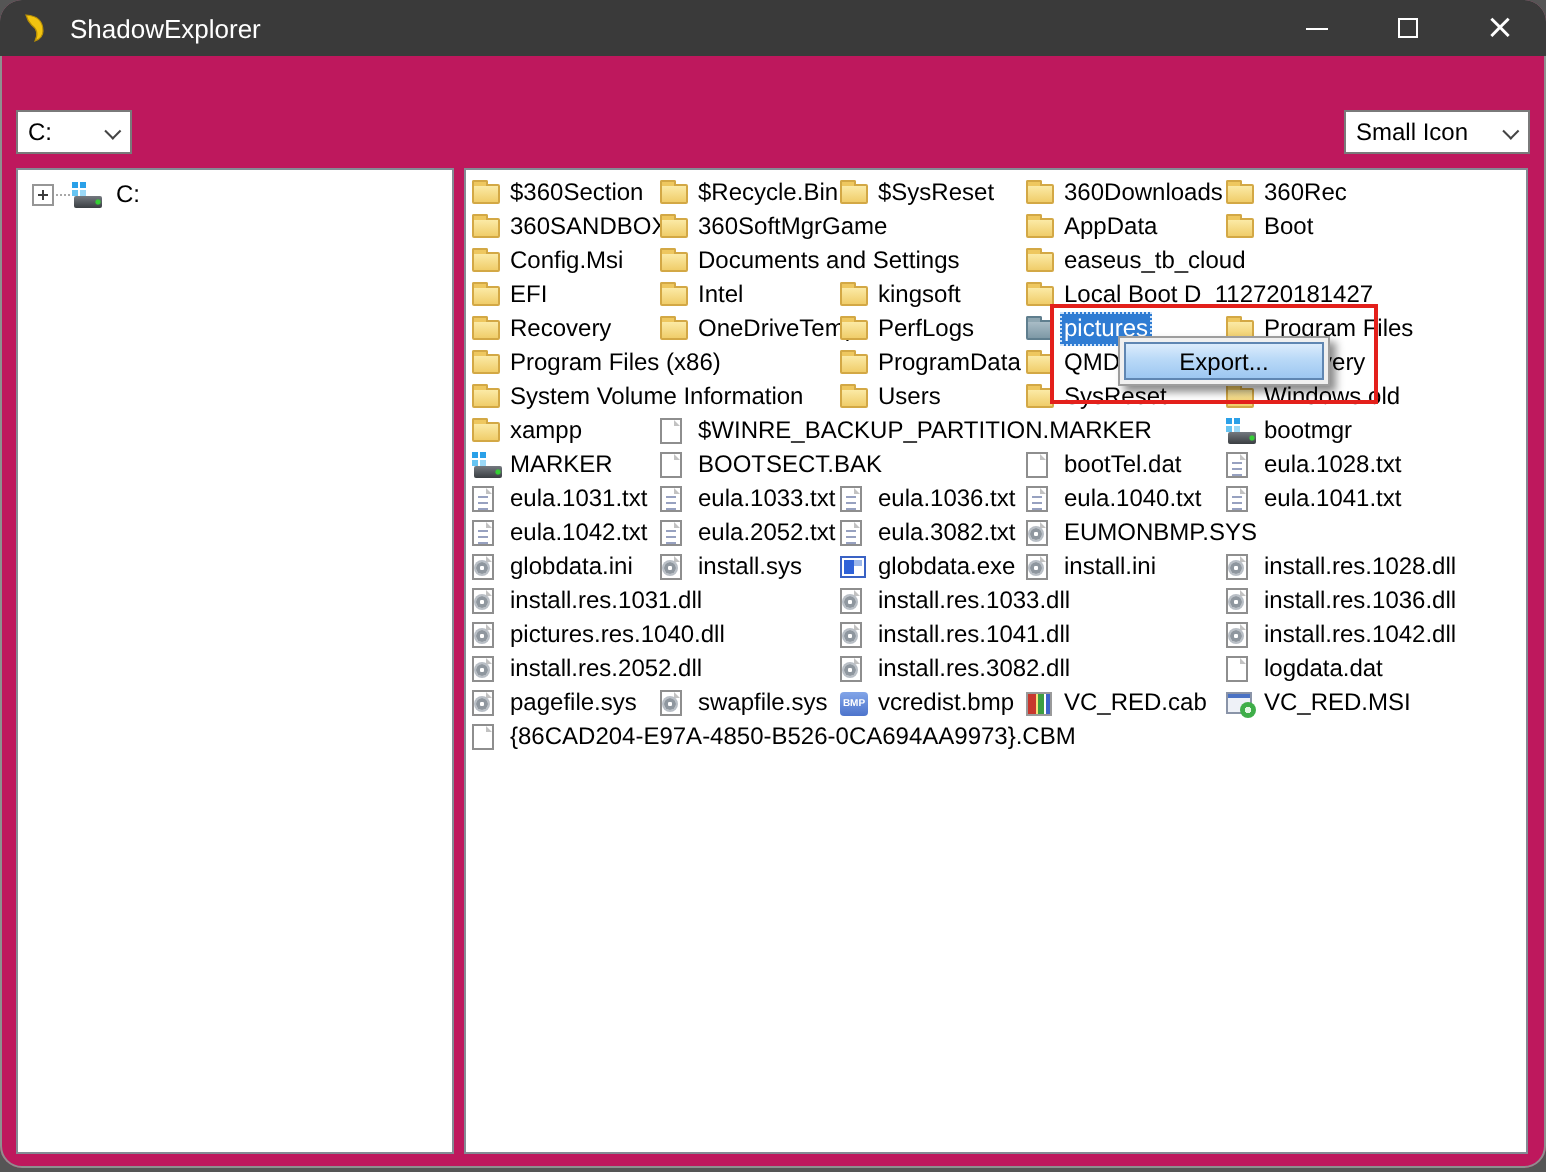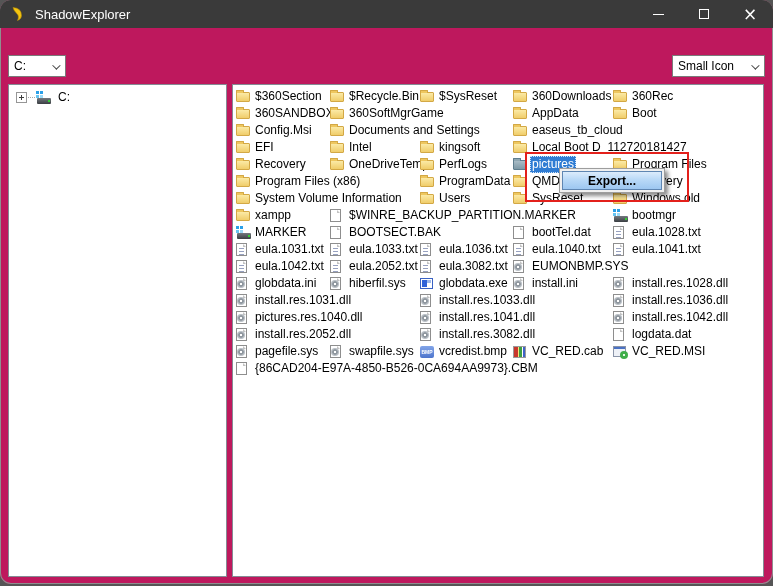--- a/index.html
+++ b/index.html
@@ -79,21 +79,21 @@
     display:flex; align-items:center; justify-content:center; letter-spacing:0; }
   .ic-cab { top:3px; width:13px; height:12px; border:1px solid #9a9a9a;
     background:linear-gradient(90deg,#c8372d 0 4px,#f6e27a 4px 5px,#3d9e41 5px 8px,#fff 8px 9px,#3e62c8 9px 13px); }
   .ic-msi { top:3px; width:13px; height:11px; background:#eef1f7; border:1px solid #8a94a8; }
   .ic-msi::before { content:""; position:absolute; left:0; top:0; right:0; height:2px; background:#4a72c4; }
   .ic-msi::after { content:""; position:absolute; right:-3px; bottom:-3px; width:8px; height:8px; border-radius:50%;
     background:radial-gradient(circle,#e2f6e3 0 1.5px,#3fae49 1.5px 4px); }
   
   #context-menu { position:absolute; left:559px; top:168px; width:106px; height:25px;
     background:#f0f0f0; border:1px solid #9d9d9d; padding:2px;
-    box-shadow:3px 3px 4px rgba(0,0,0,0.45); z-index:20;font-weight:bold; }
+    box-shadow:3px 3px 4px rgba(0,0,0,0.45); z-index:20; }
   #context-menu .ctx-item { width:100%; height:100%;
     display:flex; align-items:center; justify-content:center;
     background:linear-gradient(#dcecfc,#b9d9f7 45%,#9dc7f1);
     border:1px solid #5f86b2; }
   
   #annotation-box { position:absolute; left:525px; top:152px; width:164px; height:50px;
     border:2px solid #e3201b; z-index:30; pointer-events:none; }
 </style>
 </head>
 <body>
@@ -317,21 +317,21 @@
       <div class="item" style="left: 280px; top: 173px;">
         <span class="ic ic-gear"></span>
         <span class="lab">EUMONBMP.SYS</span>
       </div>
       <div class="item" style="left: 3px; top: 190px;">
         <span class="ic ic-gear"></span>
         <span class="lab">globdata.ini</span>
       </div>
       <div class="item" style="left: 97px; top: 190px;">
         <span class="ic ic-gear"></span>
-        <span class="lab">hiberfil.sys</span>
+        <span class="lab">install.sys</span>
       </div>
       <div class="item" style="left: 187px; top: 190px;">
         <span class="ic ic-exe"></span>
         <span class="lab">globdata.exe</span>
       </div>
       <div class="item" style="left: 280px; top: 190px;">
         <span class="ic ic-gear"></span>
         <span class="lab">install.ini</span>
       </div>
       <div class="item" style="left: 380px; top: 190px;">

